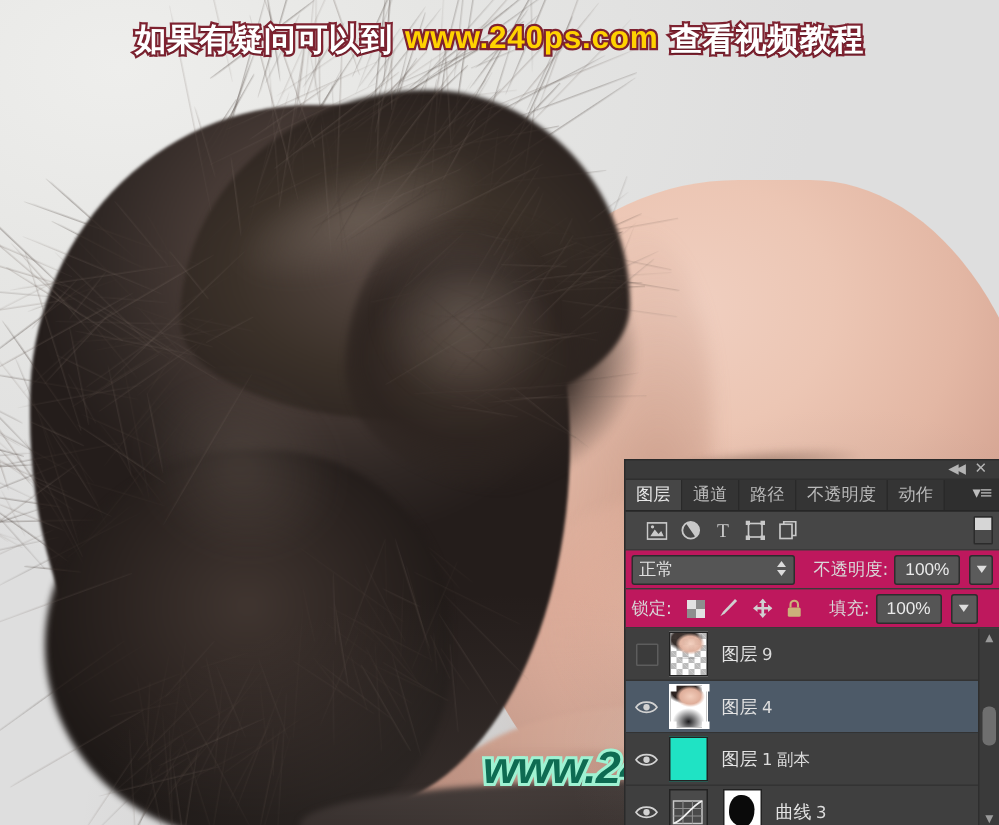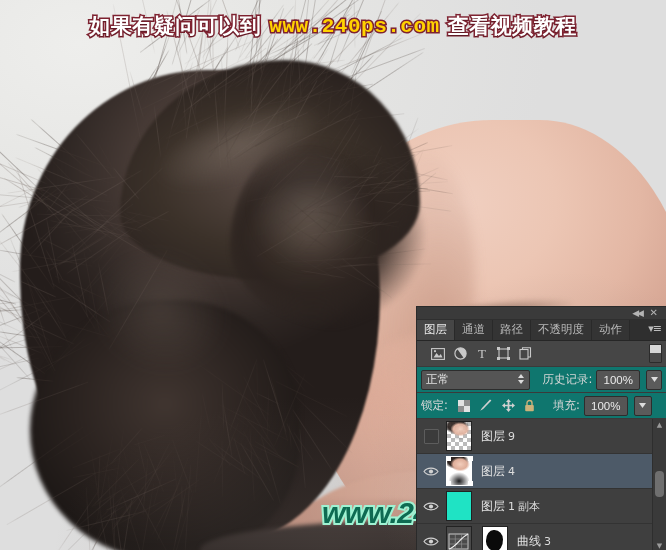--- a/index.html
+++ b/index.html
@@ -137,21 +137,21 @@
 
   
   .banner{
     position:absolute;left:0;top:12px;width:666px;
     text-align:center;
     font-family:"DejaVu Sans","Liberation Sans",sans-serif;
     font-size:21px;font-weight:bold;letter-spacing:.5px;
     white-space:nowrap;
     user-select:none;
   }
-  .banner span{display:inline-block;vertical-align:middle;font-family:Liberation Mono, monospace;}
+  .banner span{display:inline-block;vertical-align:middle;}
   .bn-white{
     color:#ffffff;
     -webkit-text-stroke:3px #7e2230;
     paint-order:stroke fill;
     text-shadow:0 1px 0 rgba(0,0,0,.25);
   }
   .bn-yellow{
     color:#ffd200;
     -webkit-text-stroke:3px #7e2230;
     paint-order:stroke fill;
@@ -233,21 +233,21 @@
     line-height:1;
   }
   .tab.active{background:#464646;color:#e8e8e8;}
   .tab-menu{
     position:absolute;right:5px;top:3px;font-size:11px;color:#bdbdbd;
     line-height:12px;letter-spacing:-1px;
   }
 
   .row{
     height:25px;display:flex;align-items:center;
-    background:#0f766e;border-bottom:1px solid #3a3a3a;
+    background:#be185d;border-bottom:1px solid #3a3a3a;
     padding:0 4px;gap:4px;
   }
   .filter-row{background:#464646;}
   .search-box{
     display:flex;align-items:center;gap:4px;
     background:#555;border:1px solid #2e2e2e;border-radius:2px;
     height:17px;padding:0 3px 0 4px;min-width:74px;
   }
   .search-box .lbl{font-size:11px;color:#dcdcdc;line-height:1;}
   .ico{display:inline-block;line-height:0;}
@@ -876,21 +876,21 @@
     <div class="row blend-row">
       <div class="blend-select">
         <span>正常</span>
         <span class="arw">
           <svg width="8" height="12" viewBox="0 0 8 12">
               <polygon points="4,1 7,5 1,5" fill="#dcdcdc"></polygon>
               <polygon points="4,11 7,7 1,7" fill="#dcdcdc"></polygon>
             </svg>
         </span>
       </div>
-      <span class="opa-label">历史记录:</span>
+      <span class="opa-label">不透明度:</span>
       <div class="numbox">100%</div>
       <div class="numdrop">
         <svg width="7" height="5" viewBox="0 0 7 5">
             <polygon points="0,0 7,0 3.5,5" fill="#dddddd"></polygon>
           </svg>
       </div>
     </div>
 
     <div class="row lock-row">
       <span class="lock-label">锁定:</span>

